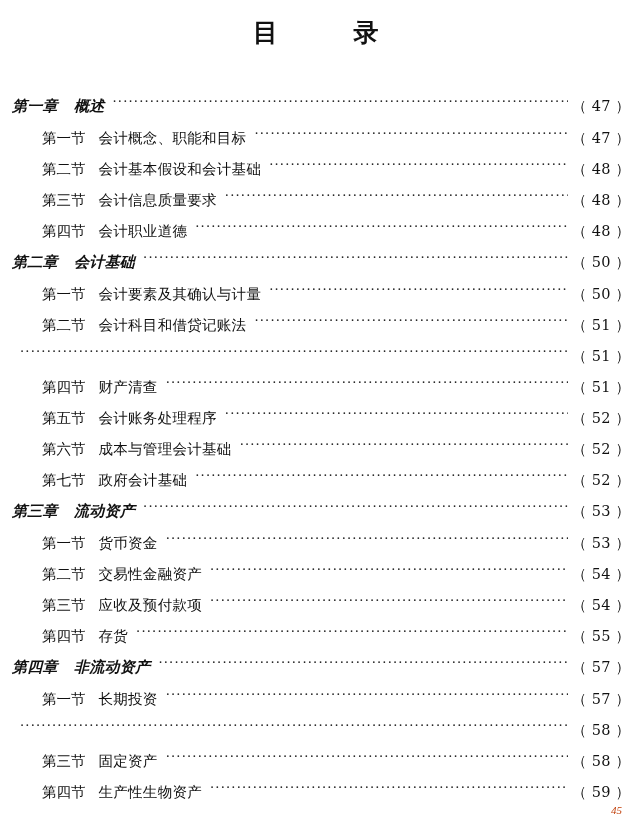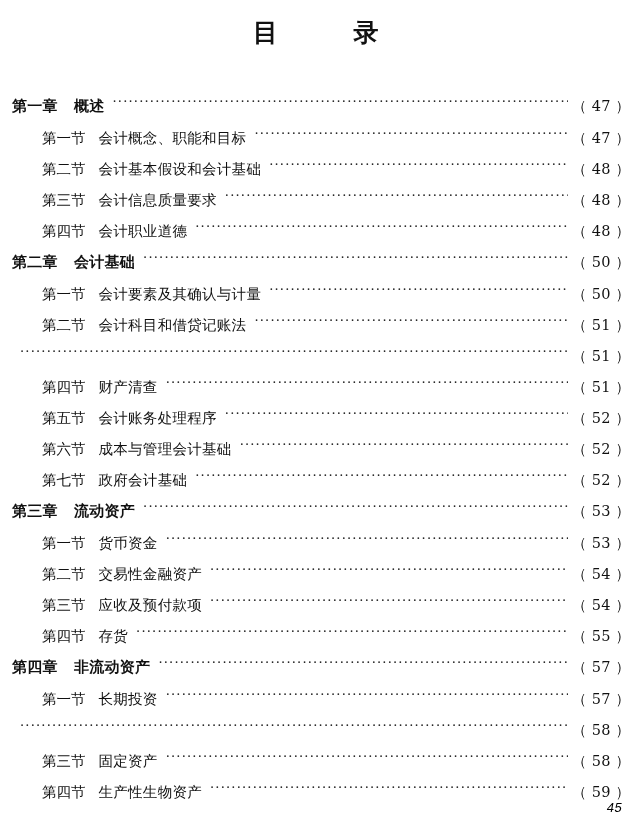--- a/index.html
+++ b/index.html
@@ -51,20 +51,21 @@
     height: 31px;
   }
   .lbl {
     flex: 0 0 auto;
     font-size: 14.5px;
   }
   .entry-chapter .lbl {
     font-weight: bold;
     font-size: 15px;
     letter-spacing: 0.02em;
+    font-style: italic;
   }
   .chap-num {
     display: inline-block;
   }
   .chap-name {
     display: inline-block;
     margin-left: 16px;
   }
   .sec-num {
     display: inline-block;
@@ -96,24 +97,24 @@
     flex: 0 0 auto;
     font-size: 14.5px;
     width: 56px;
     text-align: right;
     letter-spacing: 0.02em;
   }
   .folio {
     position: absolute;
     right: 18px;
     bottom: 8px;
-    font-size: 13px;
+    font-size: 11px;
     font-style: italic;
-    font-family: Liberation Mono, monospace;
-    color: #000000;
+    font-family: Liberation Serif, serif;
+    color: #c2410c;
   }
 </style>
 </head>
 <body>
 
 <div class="page">
 
   <h1 class="doc-title">目　　录</h1>
 
   <div class="toc">

